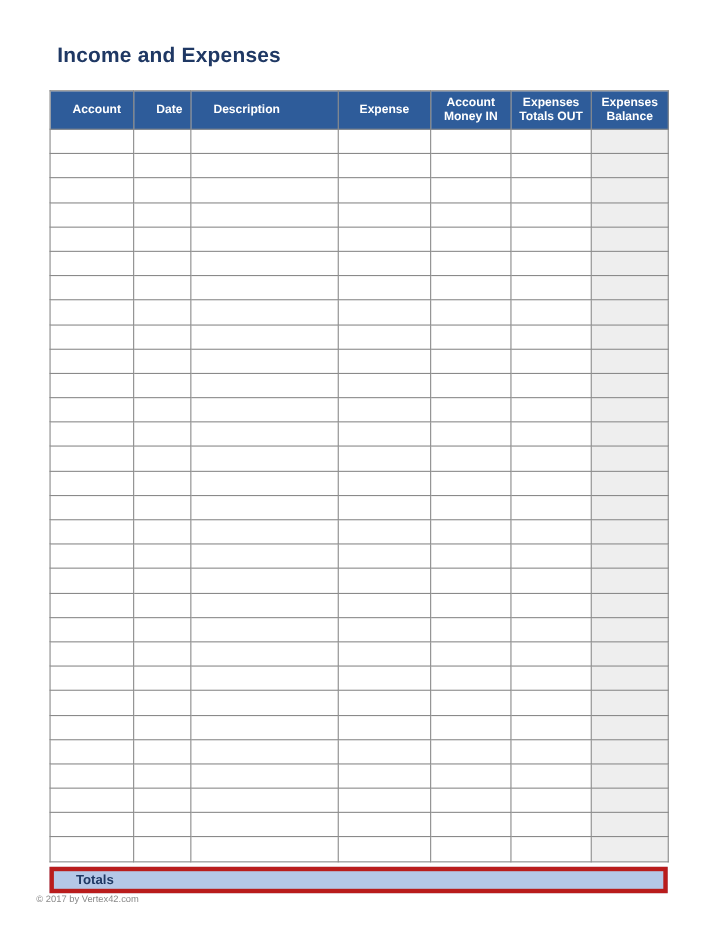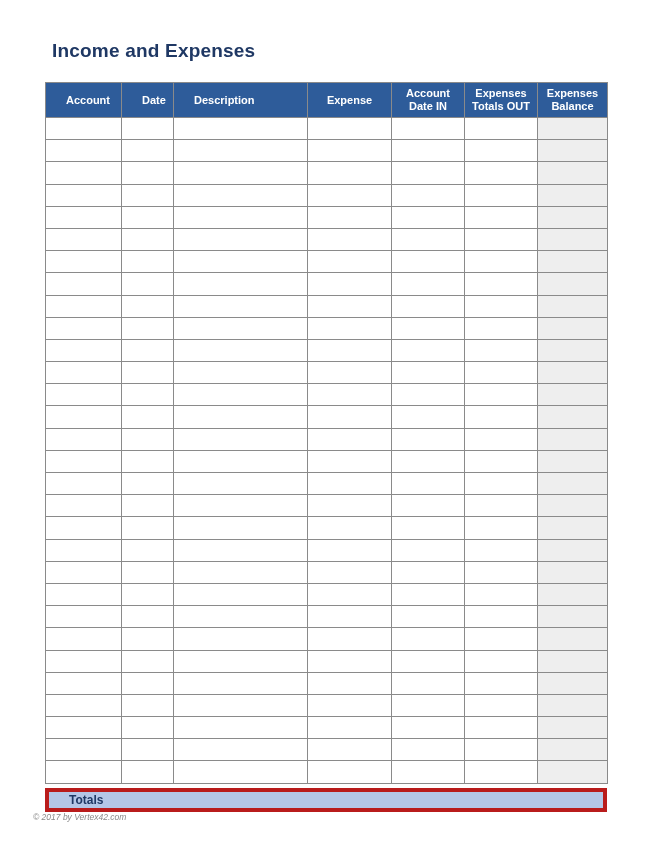--- a/index.html
+++ b/index.html
@@ -89,21 +89,20 @@
     font-weight: bold;
     color: #1f3864;
     padding-left: 20px;
   }
   .footer {
     position: absolute;
     left: 0;
     top: 812px;
     width: 657px;
     height: 30px;
-    font-style: italic;
   }
   .copyright {
     position: absolute;
     left: 33px;
     top: 0;
     font-size: 8.5px;
     color: #8a8a8a;
   }
   .footer-url {
     position: absolute;
@@ -132,21 +131,21 @@
         <col class="col-bal">
       </colgroup>
       <thead>
         <tr>
           <th class="l">Account</th>
           <th class="l">Date</th>
           <th class="l">Description</th>
           <th class="c">Expense</th>
           <th class="c">
             <span>Account</span><br>
-            <span>Date IN</span>
+            <span>Money IN</span>
           </th>
           <th class="c">
             <span>Expenses</span><br>
             <span>Totals OUT</span>
           </th>
           <th class="c">
             <span>Expenses</span><br>
             <span>Balance</span>
           </th>
         </tr>

